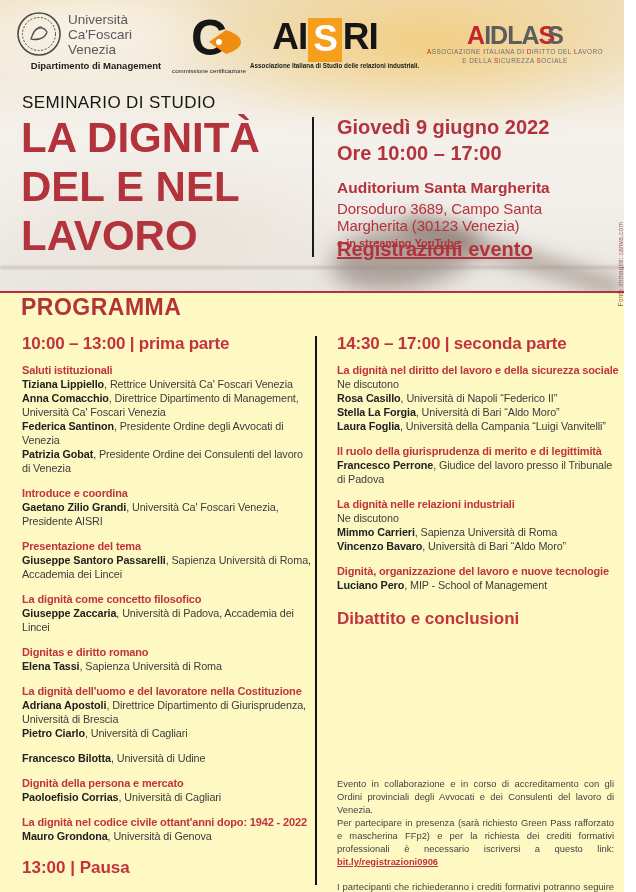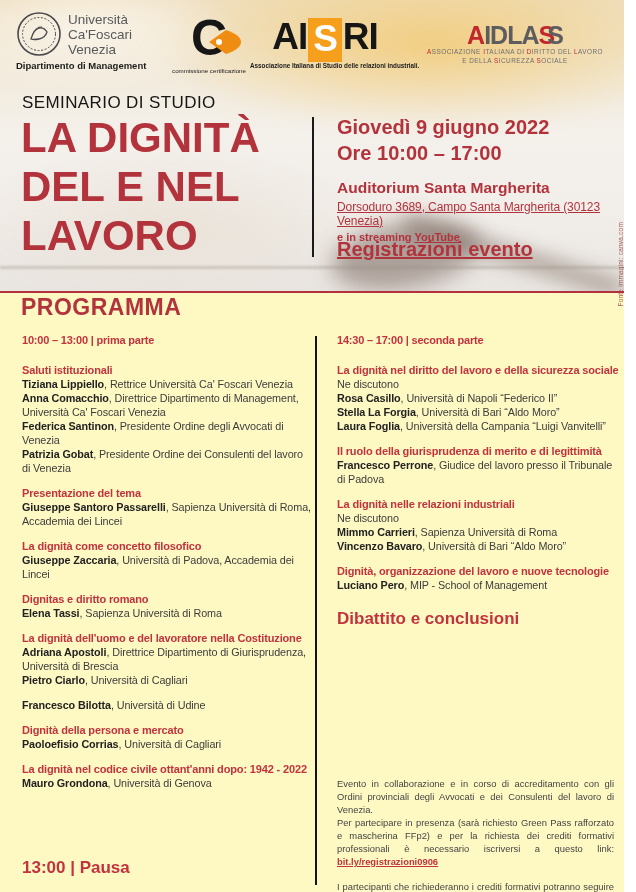--- a/index.html
+++ b/index.html
@@ -19,21 +19,21 @@
     background:rgba(83,63,52,.42);filter:blur(11px);transform:rotate(-10deg);}
   .hero .gavel-handle{position:absolute;left:398px;top:246px;width:230px;height:20px;border-radius:10px;
     background:rgba(95,73,60,.38);filter:blur(9px);transform:rotate(17deg);}
   .hero .table-line{position:absolute;left:0;top:266px;width:636px;height:3px;background:rgba(150,140,130,.35);filter:blur(1px);}
 
   
   .logo{position:absolute;}
   .cafoscari{left:16px;top:11px;width:160px;}
   .cafoscari .row{display:flex;align-items:center;gap:6px;}
   .cafoscari .txt{font-size:13.5px;line-height:15px;color:#58595b;}
-  .cafoscari .dept{font-size:9.5px;font-weight:bold;color:#1d1d1b;margin-top:3px;}
+  .cafoscari .dept{font-size:9.5px;font-weight:bold;color:#1d1d1b;margin-top:3px;text-align:center;}
   .commissione{left:170px;top:13px;width:78px;text-align:center;}
   .commissione .cmark{position:relative;height:52px;width:70px;margin:0 auto;}
   .commissione .cletter{font-size:50px;line-height:50px;font-weight:700;color:#161616;}
   .commissione .nib{position:absolute;right:2px;top:16px;}
   .commissione .cap{font-size:6.2px;color:#1a1a1a;margin-top:2px;white-space:nowrap;}
   .aisri{left:250px;top:15px;width:150px;text-align:center;}
   .aisri .mark{font-size:37px;line-height:44px;font-weight:700;letter-spacing:-1px;color:#161616;}
   .aisri .sblock{display:inline-block;background:#f59f1d;color:#fff;padding:3px 5px 5px 5px;line-height:36px;transform:translateY(2px);margin:0 1px;}
   .aisri .cap{font-size:6.3px;font-weight:bold;color:#1a1a1a;margin-top:2px;white-space:nowrap;}
   .aidlass{left:404px;top:22px;width:222px;text-align:center;}
@@ -44,32 +44,32 @@
   .aidlass .sub{font-size:6.4px;letter-spacing:.5px;color:#6d6d70;line-height:8.5px;white-space:nowrap;}
   .aidlass .sub .red{color:#c1272d;}
 
   
   .kicker{position:absolute;left:22px;top:93px;font-size:17px;letter-spacing:.4px;color:#161615;}
   .hero-title{position:absolute;left:21px;top:113px;font-size:42px;line-height:49px;font-weight:700;color:#b3333c;}
   .hero-vline{position:absolute;left:312px;top:117px;width:2px;height:140px;background:#1a1a1a;}
   .info{position:absolute;left:337px;top:114px;width:278px;color:#b3333c;}
   .info .dt{font-size:20px;line-height:26px;font-weight:700;}
   .info .venue{font-size:15.5px;font-weight:700;margin-top:13px;}
-  .info .addr{font-size:12px;margin-top:3px;letter-spacing:-.1px;text-decoration:underline;}
+  .info .addr{font-size:15px;margin-top:3px;letter-spacing:-.1px;}
   .info .stream{font-size:11px;font-weight:700;margin-top:3px;}
   .info a{color:#b3333c;text-decoration:underline;}
   .reg{position:absolute;left:337px;top:238px;font-size:20px;font-weight:700;color:#b3333c;text-decoration:underline;}
   .credit{position:absolute;left:617px;top:222px;writing-mode:vertical-rl;transform:rotate(180deg);
     font-size:6.5px;color:#a05c5c;letter-spacing:.2px;}
 
   .red-rule{position:absolute;left:0;top:291px;width:636px;height:2px;background:#b3333c;}
 
   
   .prog-heading{position:absolute;left:21px;top:294px;font-size:23px;font-weight:700;letter-spacing:.5px;color:#b3333c;}
-  .part-header{position:absolute;font-size:11px;font-weight:700;color:#c2333e;letter-spacing:-.2px;}
+  .part-header{position:absolute;font-size:17px;font-weight:700;color:#c2333e;letter-spacing:-.2px;}
   .ph-left{left:22px;top:334px;}
   .ph-right{left:337px;top:334px;}
   .col{position:absolute;top:352px;}
   .col-left{left:22px;width:292px;}
   .col-right{left:337px;width:284px;}
   .prog-vline{position:absolute;left:315px;top:336px;width:1.5px;height:549px;background:#141414;}
   .section{margin-top:11px;}
   .sec-title{font-size:11px;line-height:14px;font-weight:700;color:#c2333e;letter-spacing:-.15px;}
   .entry{font-size:10.8px;line-height:14px;color:#3c3c3c;letter-spacing:-.1px;}
   .entry b{color:#222;}
@@ -163,20 +163,24 @@
 
   <div class="col col-left" id="left-sections">
       <div class="section">
         <div class="sec-title">Saluti istituzionali</div>
         <div class="entry"><b>Tiziana Lippiello</b><span>, Rettrice Università Ca' Foscari Venezia</span></div>
         <div class="entry"><b>Anna Comacchio</b><span>, Direttrice Dipartimento di Management, Università Ca' Foscari Venezia</span></div>
         <div class="entry"><b>Federica Santinon</b><span>, Presidente Ordine degli Avvocati di Venezia</span></div>
         <div class="entry"><b>Patrizia Gobat</b><span>, Presidente Ordine dei Consulenti del lavoro di Venezia</span></div>
       </div>
       <div class="section">
+        <div class="sec-title">Introduce e coordina</div>
+        <div class="entry"><b>Gaetano Zilio Grandi</b><span>, Università Ca' Foscari Venezia, Presidente AISRI</span></div>
+      </div>
+      <div class="section">
         <div class="sec-title">Presentazione del tema</div>
         <div class="entry"><b>Giuseppe Santoro Passarelli</b><span>, Sapienza Università di Roma, Accademia dei Lincei</span></div>
       </div>
       <div class="section">
         <div class="sec-title">La dignità come concetto filosofico</div>
         <div class="entry"><b>Giuseppe Zaccaria</b><span>, Università di Padova, Accademia dei Lincei</span></div>
       </div>
       <div class="section">
         <div class="sec-title">Dignitas e diritto romano</div>
         <div class="entry"><b>Elena Tassi</b><span>, Sapienza Università di Roma</span></div>

